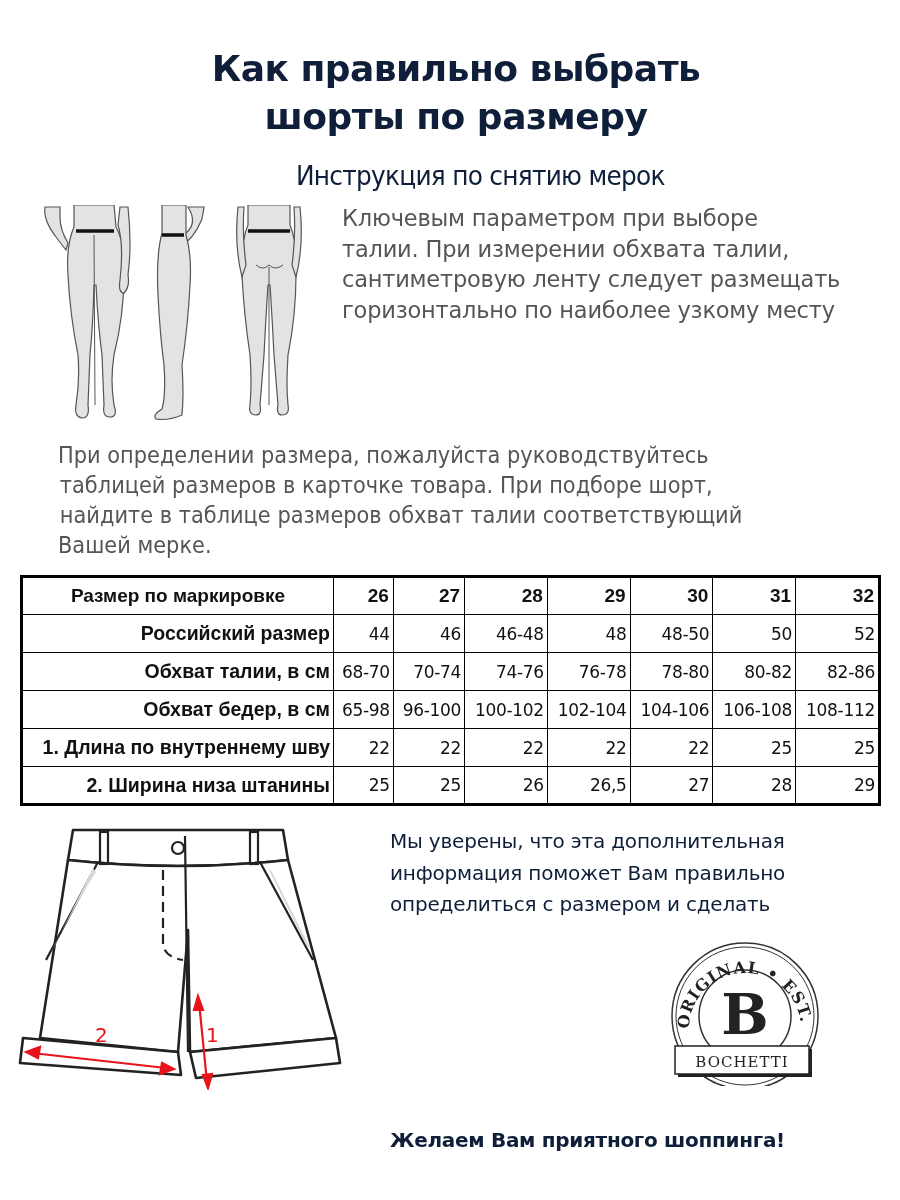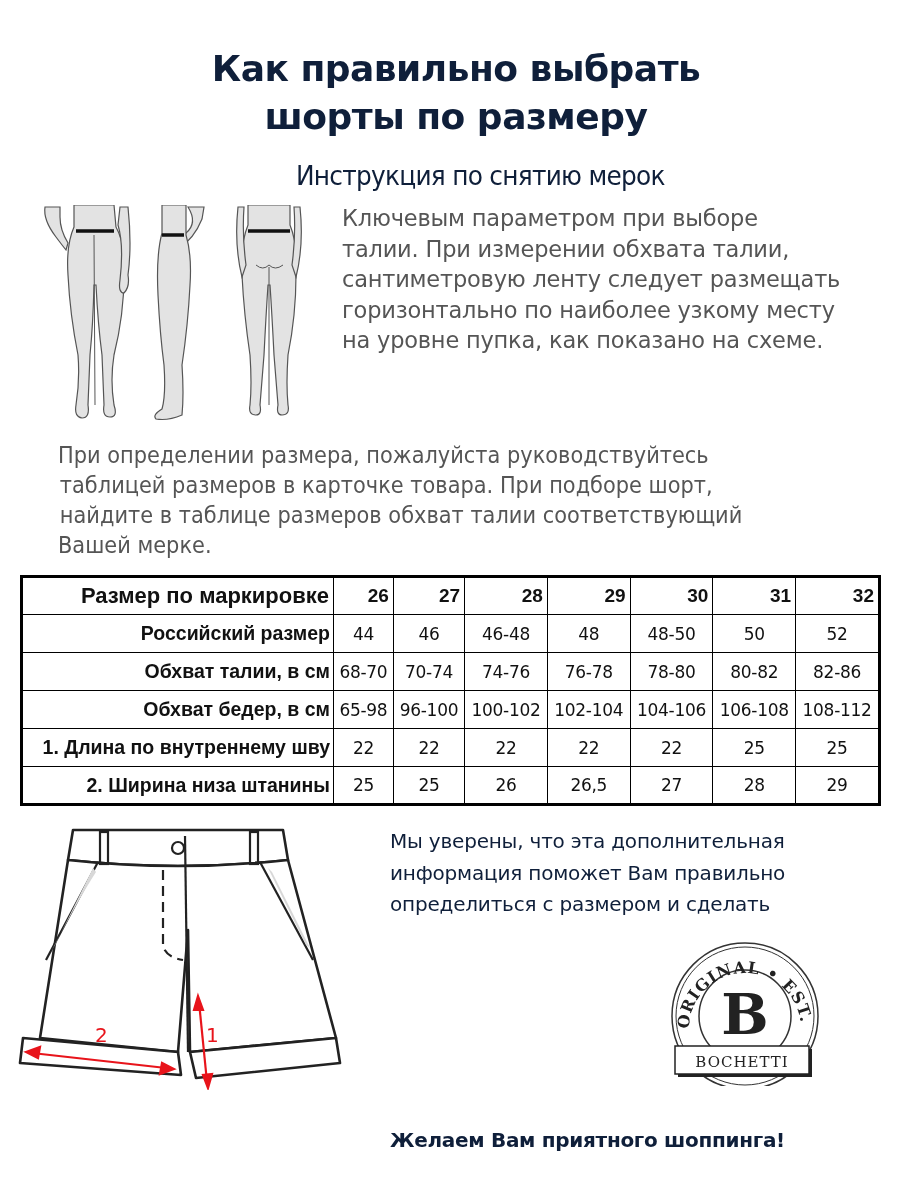--- a/index.html
+++ b/index.html
@@ -31,25 +31,25 @@
   .guide span { display: block; white-space: nowrap; }
   .guide span:nth-child(2), .guide span:nth-child(3) { padding-left: 2px; }
 
   table.sizes {
     position: absolute; left: 20px; top: 575px; width: 861px;
     border-collapse: collapse; font-family: "Liberation Sans", sans-serif;
     border: 3px solid #000;
   }
   table.sizes td {
     border: 1px solid #000; height: 38px; font-size: 19px; color: #111;
-    text-align: center; padding: 0 3px; white-space: nowrap;
+    text-align: right; padding: 0 3px; white-space: nowrap;
   }
   table.sizes td.lbl { text-align: right; padding-left: 4px; width: 312px; font-size: 19.5px; font-weight: bold; }
   table.sizes tr.head td { font-weight: bold; text-align: right; font-size: 19px; padding-right: 4px; }
-  table.sizes tr.head td.lbl { text-align: right; font-size: 22px; }
+  table.sizes tr.head td.lbl { text-align: center; font-size: 19px; }
   table.sizes td.num { font-family: "DejaVu Sans", sans-serif; font-size: 17px; letter-spacing: -0.3px; }
 
   .shorts { position: absolute; left: 18px; top: 820px; width: 350px; height: 270px; }
   .note {
     position: absolute; left: 390px; top: 826px; width: 470px;
     font-size: 20px; line-height: 31.5px; color: #0f1f3a; letter-spacing: -0.2px;
   }
   .logo { position: absolute; left: 664px; top: 934px; width: 162px; height: 152px; }
   .wish {
     position: absolute; left: 390px; top: 1128px;
@@ -90,21 +90,20 @@
     <line x1="124" y1="30" x2="146" y2="30"></line>
     <line x1="210" y1="26" x2="252" y2="26"></line>
   </g>
 </svg>
 
 <div class="intro">
   <div>Ключевым параметром при выборе</div>
   <div>талии.  При измерении обхвата талии,</div>
   <div>сантиметровую ленту следует размещать</div>
   <div>горизонтально по наиболее узкому месту</div>
-  <div>на уровне пупка, как показано на схеме.</div>
 </div>
 
 <div class="guide">
   <span>При определении размера, пожалуйста руководствуйтесь</span>
   <span>таблицей размеров в  карточке товара. При подборе шорт,</span>
   <span>найдите  в таблице размеров обхват талии соответствующий</span>
   <span>Вашей мерке.</span>
 </div>
 
 <table class="sizes">

